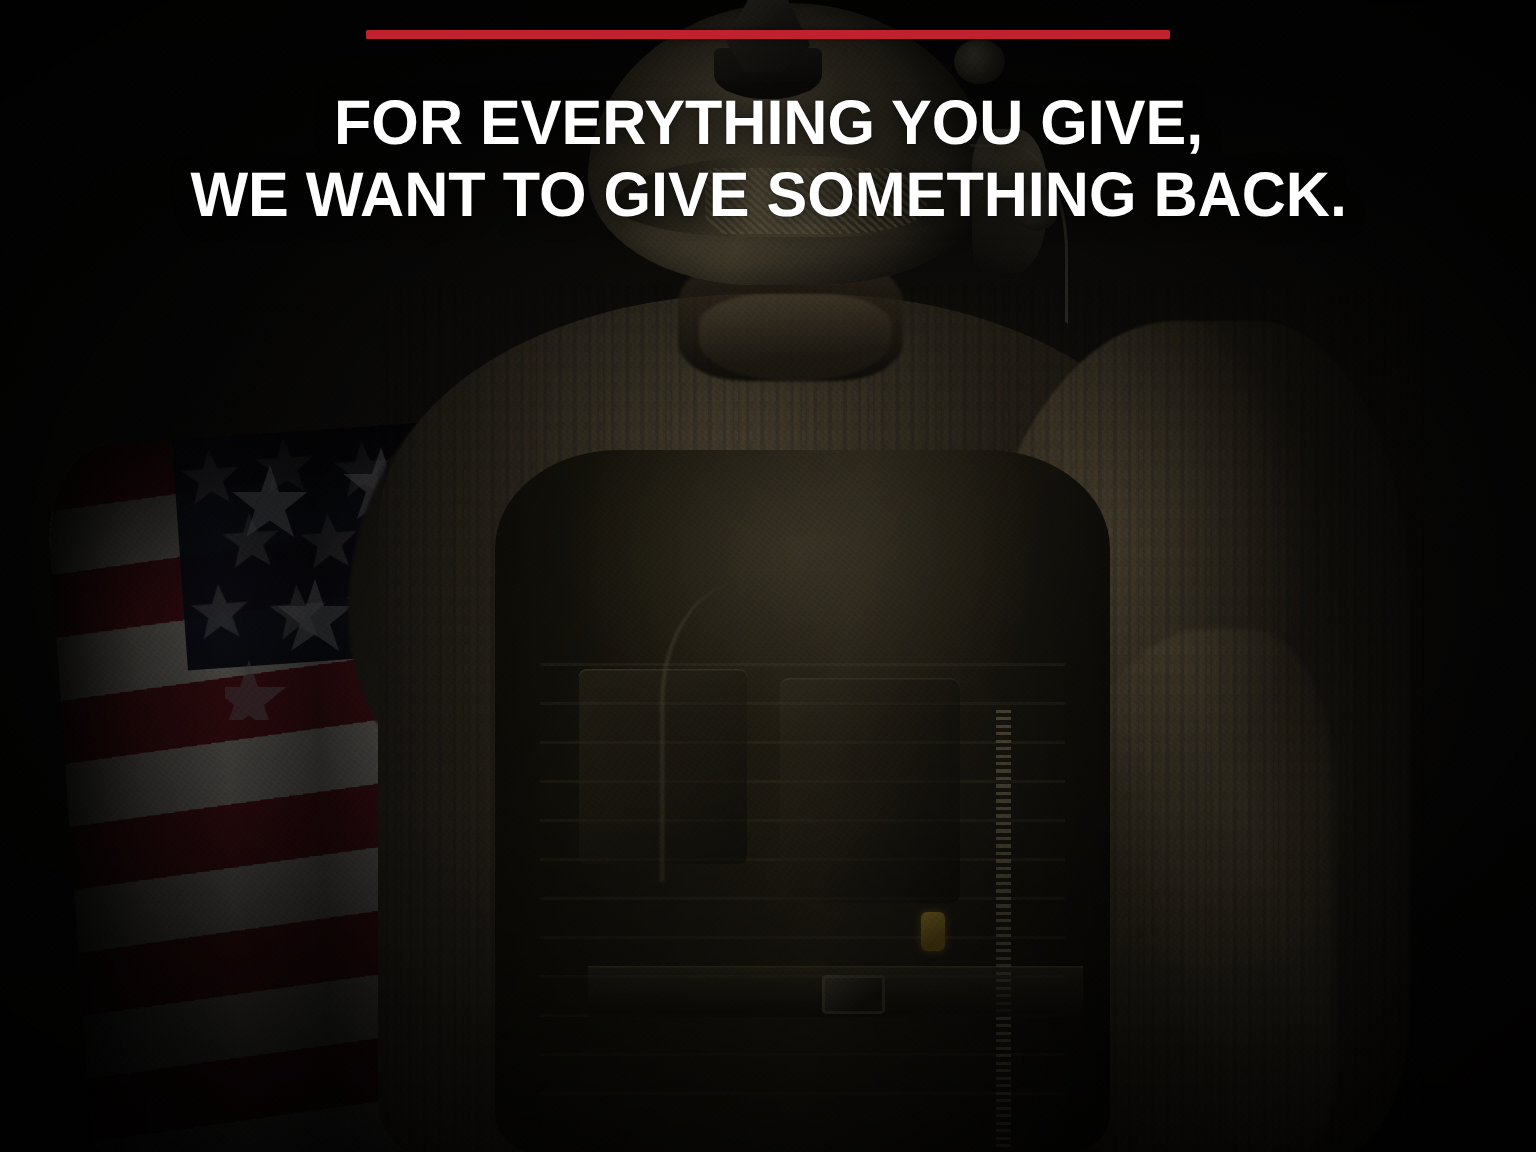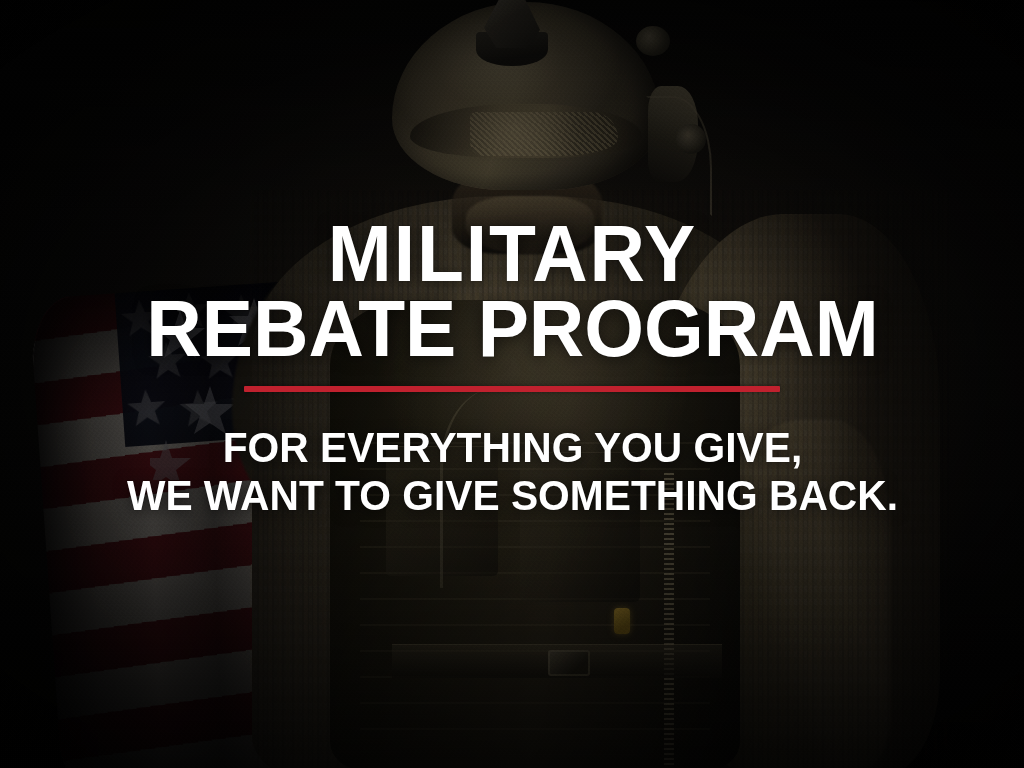--- a/index.html
+++ b/index.html
@@ -347,26 +347,20 @@
     <div class="rail-b"></div>
     <div class="rail-c"></div>
     <div class="cable"></div>
 
     <div class="photo-darken"></div>
     <div class="photo-grain"></div>
   </div>
 
   <div class="content">
 
-    <div class="hl-wrap">
-      <h1 class="headline">
-        <span class="l1">MILITARY</span>
-        <span class="l2">REBATE PROGRAM</span>
-      </h1>
-    </div>
 
     <div class="rule"></div>
 
     <div class="subhead">
       <span class="s1">FOR EVERYTHING YOU GIVE,</span>
       <span class="s2">WE WANT TO GIVE SOMETHING BACK.</span>
     </div>
 
   </div>
 </div>

